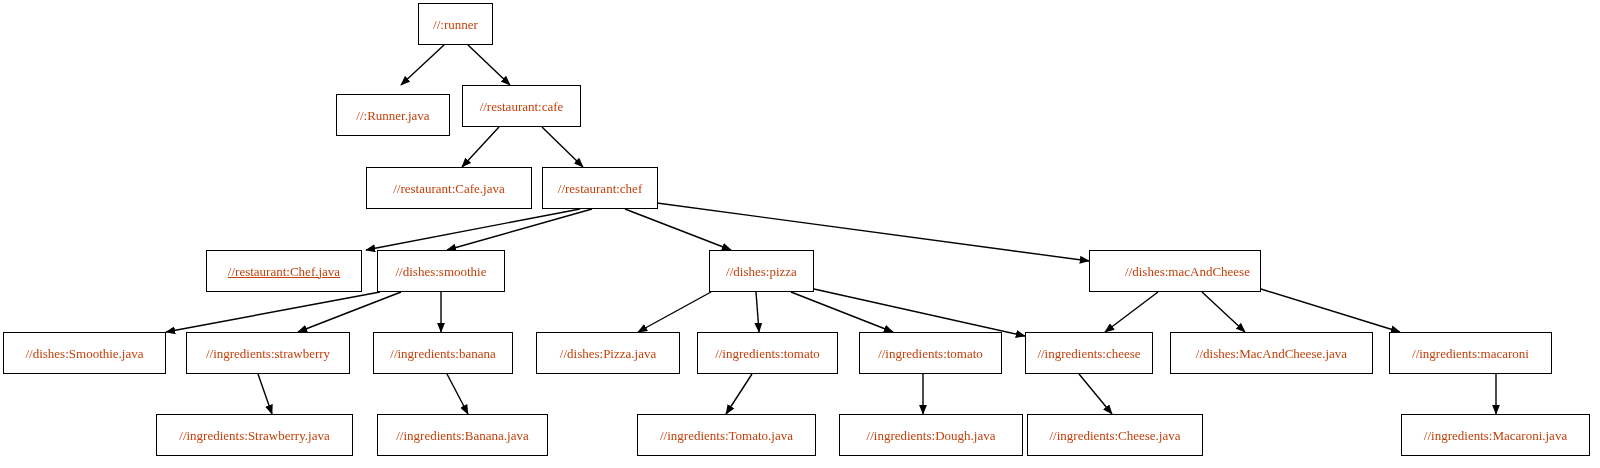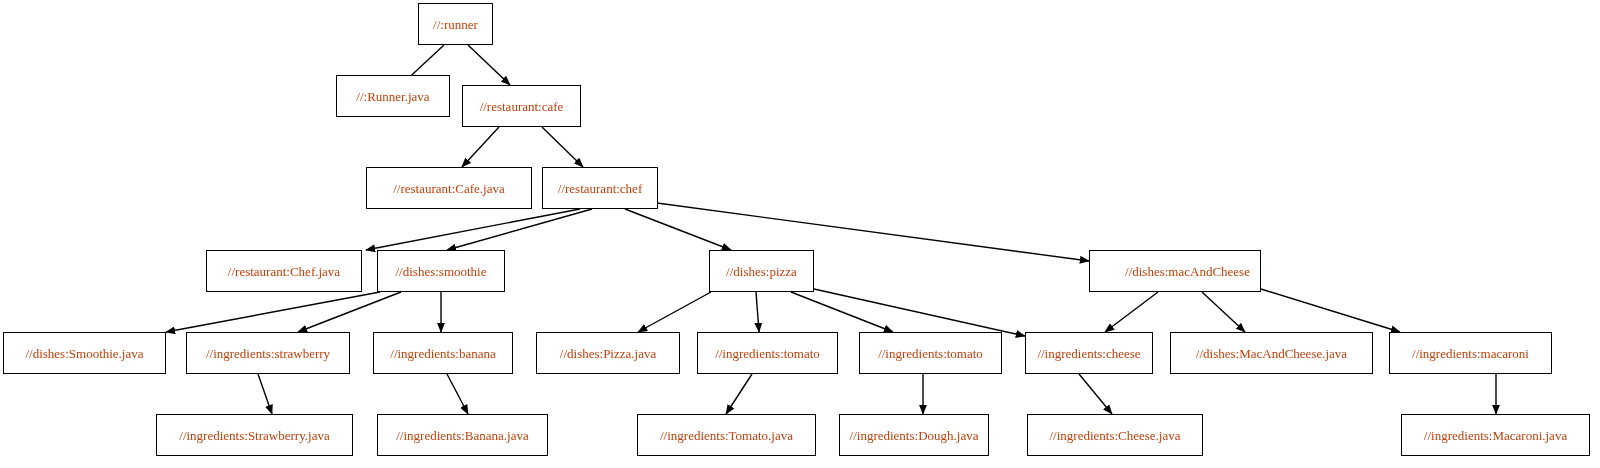--- a/index.html
+++ b/index.html
@@ -76,33 +76,33 @@
         <line x1="752" y1="374" x2="726" y2="414" stroke="#000000" stroke-width="1.4" marker-end="url(#arrowhead)"></line>
         <line x1="923" y1="374" x2="923" y2="414" stroke="#000000" stroke-width="1.4" marker-end="url(#arrowhead)"></line>
         <line x1="1079" y1="374" x2="1112" y2="414" stroke="#000000" stroke-width="1.4" marker-end="url(#arrowhead)"></line>
         <line x1="1496" y1="374" x2="1496" y2="414" stroke="#000000" stroke-width="1.4" marker-end="url(#arrowhead)"></line>
       </g>
   </svg>
   <div id="node-group">
       <div class="node" style="left: 418px; top: 3px; width: 75px; height: 42px; border-color: rgb(0, 0, 0); background: rgb(255, 255, 255);">
         <span class="node-label">//:runner</span>
       </div>
-      <div class="node" style="left: 336px; top: 75px; width: 114px; height: 42px; border-color: rgb(0, 0, 0); background: rgb(255, 255, 255);">
+      <div class="node" style="left: 336px; top: 94px; width: 114px; height: 42px; border-color: rgb(0, 0, 0); background: rgb(255, 255, 255);">
         <span class="node-label">//:Runner.java</span>
       </div>
       <div class="node" style="left: 462px; top: 85px; width: 119px; height: 42px; border-color: rgb(0, 0, 0); background: rgb(255, 255, 255);">
         <span class="node-label">//restaurant:cafe</span>
       </div>
       <div class="node" style="left: 366px; top: 167px; width: 166px; height: 42px; border-color: rgb(0, 0, 0); background: rgb(255, 255, 255);">
         <span class="node-label">//restaurant:Cafe.java</span>
       </div>
       <div class="node" style="left: 542px; top: 167px; width: 116px; height: 42px; border-color: rgb(0, 0, 0); background: rgb(255, 255, 255);">
         <span class="node-label">//restaurant:chef</span>
       </div>
-      <div class="node" style="left: 206px; top: 250px; width: 156px; height: 42px; border-color: rgb(0, 0, 0); background: rgb(255, 255, 255);">
+      <div class="node" style="left: 206px; top: 250px; width: 156px; height: 42px; border-color: rgb(0, 0, 0); background: rgb(255, 255, 255); text-decoration: underline;">
         <span class="node-label">//restaurant:Chef.java</span>
       </div>
       <div class="node" style="left: 377px; top: 250px; width: 128px; height: 42px; border-color: rgb(0, 0, 0); background: rgb(255, 255, 255);">
         <span class="node-label">//dishes:smoothie</span>
       </div>
       <div class="node" style="left: 709px; top: 250px; width: 105px; height: 42px; border-color: rgb(0, 0, 0); background: rgb(255, 255, 255);">
         <span class="node-label">//dishes:pizza</span>
       </div>
       <div class="node" style="left: 1089px; top: 250px; width: 172px; height: 42px; border-color: rgb(0, 0, 0); background: rgb(255, 255, 255); padding-left: 25px;">
         <span class="node-label">//dishes:macAndCheese</span>
@@ -136,21 +136,21 @@
       </div>
       <div class="node" style="left: 156px; top: 414px; width: 197px; height: 42px; border-color: rgb(0, 0, 0); background: rgb(255, 255, 255); justify-content: center;">
         <span class="node-label">//ingredients:Strawberry.java</span>
       </div>
       <div class="node" style="left: 377px; top: 414px; width: 171px; height: 42px; border-color: rgb(0, 0, 0); background: rgb(255, 255, 255);">
         <span class="node-label">//ingredients:Banana.java</span>
       </div>
       <div class="node" style="left: 637px; top: 414px; width: 179px; height: 42px; border-color: rgb(0, 0, 0); background: rgb(255, 255, 255);">
         <span class="node-label">//ingredients:Tomato.java</span>
       </div>
-      <div class="node" style="left: 839px; top: 414px; width: 150px; height: 42px; border-color: rgb(0, 0, 0); background: rgb(255, 255, 255);">
+      <div class="node" style="left: 839px; top: 414px; width: 184px; height: 42px; border-color: rgb(0, 0, 0); background: rgb(255, 255, 255);">
         <span class="node-label">//ingredients:Dough.java</span>
       </div>
       <div class="node" style="left: 1027px; top: 414px; width: 176px; height: 42px; border-color: rgb(0, 0, 0); background: rgb(255, 255, 255);">
         <span class="node-label">//ingredients:Cheese.java</span>
       </div>
       <div class="node" style="left: 1401px; top: 414px; width: 189px; height: 42px; border-color: rgb(0, 0, 0); background: rgb(255, 255, 255);">
         <span class="node-label">//ingredients:Macaroni.java</span>
       </div>
     </div>
 </div>

